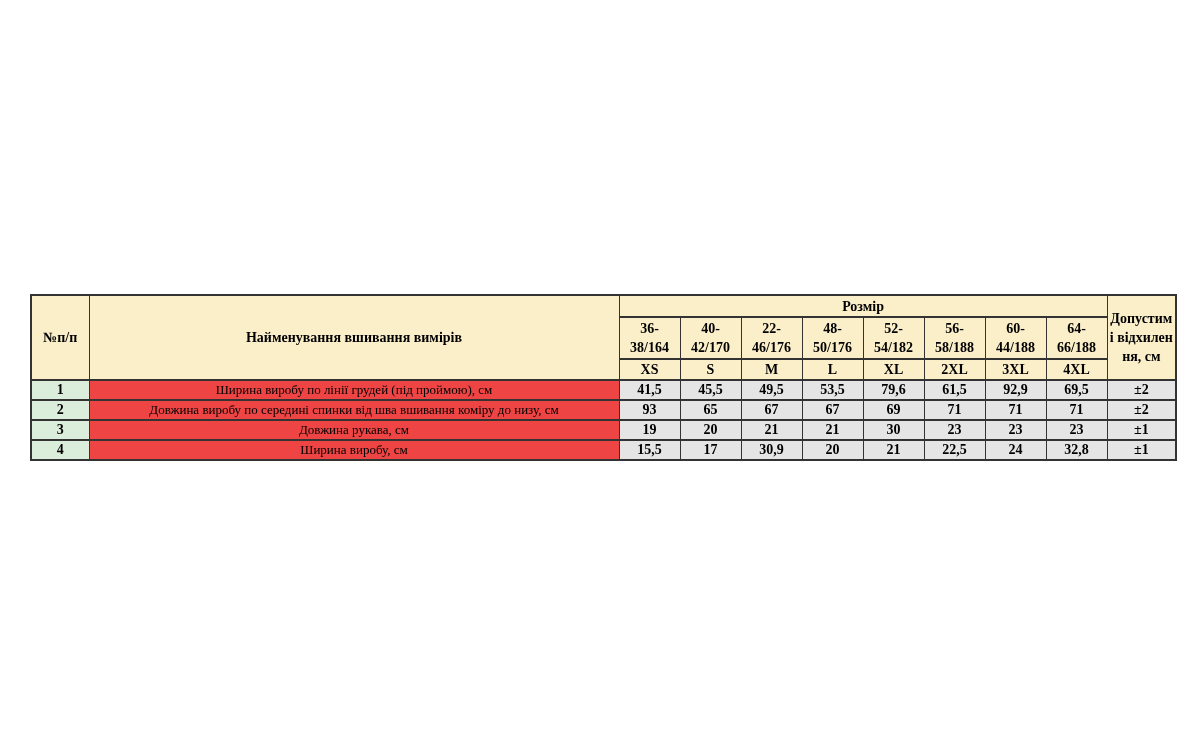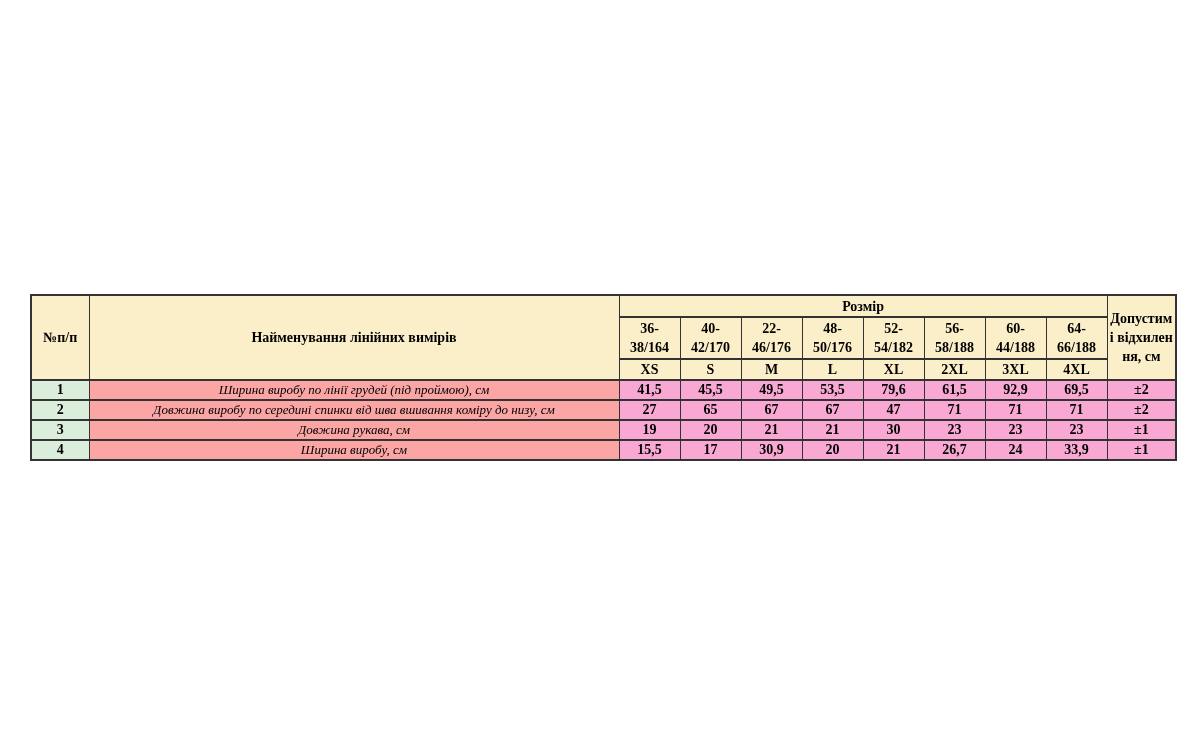--- a/index.html
+++ b/index.html
@@ -47,27 +47,26 @@
     padding: 0 3px;
   }
   .num {
     background: #DBEDDB;
     font-weight: bold;
     font-size: 14px;
   }
   .desc {
     font-weight: normal;
     font-size: 13px;
-    background: #fca5a5;
-    font-style: italic;
+    background: #ef4444;
   }
   .val {
     font-weight: bold;
     font-size: 14px;
-    background: #f9a8d4;
+    background: #e5e5e5;
   }
   tr.row-size-group  { height: 22px; }
   tr.row-size-range  { height: 42px; }
   tr.row-size-code   { height: 19px; }
   tr.data-row        { height: 20px; }
 </style>
 </head>
 <body>
 
 <div class="table-wrap">
@@ -81,21 +80,21 @@
         <col style="width:61px">
       <col style="width:61px">
         <col style="width:61px">
         <col style="width:61px">
         <col style="width:61px">
       <col style="width:69px">
     </colgroup>
     <tbody>
       <tr class="row-size-group">
         <td class="hdr" rowspan="3">№п/п</td>
-        <td class="hdr" rowspan="3">Найменування лінійних вимірів</td>
+        <td class="hdr" rowspan="3">Найменування вшивання вимірів</td>
         <td class="hdr" colspan="8">Розмір</td>
         <td class="hdr tolerance-hdr" rowspan="3">Допустимі відхилення, см</td>
       </tr>
       <tr class="row-size-range">
         <td class="hdr">36-38/164</td>
         <td class="hdr">40-42/170</td>
         <td class="hdr">22-46/176</td>
         <td class="hdr">48-50/176</td>
         <td class="hdr">52-54/182</td>
         <td class="hdr">56-58/188</td>
@@ -122,25 +121,25 @@
         <td class="val">53,5</td>
         <td class="val">79,6</td>
         <td class="val">61,5</td>
         <td class="val">92,9</td>
         <td class="val">69,5</td>
         <td class="val">±2</td>
       </tr>
       <tr class="data-row">
         <td class="num">2</td>
         <td class="desc">Довжина виробу по середині спинки від шва вшивання коміру до низу, см</td>
-        <td class="val">27</td>
+        <td class="val">93</td>
         <td class="val">65</td>
         <td class="val">67</td>
         <td class="val">67</td>
-        <td class="val">47</td>
+        <td class="val">69</td>
         <td class="val">71</td>
         <td class="val">71</td>
         <td class="val">71</td>
         <td class="val">±2</td>
       </tr>
       <tr class="data-row">
         <td class="num">3</td>
         <td class="desc">Довжина рукава, см</td>
         <td class="val">19</td>
         <td class="val">20</td>
@@ -153,20 +152,20 @@
         <td class="val">±1</td>
       </tr>
       <tr class="data-row">
         <td class="num">4</td>
         <td class="desc">Ширина виробу, см</td>
         <td class="val">15,5</td>
         <td class="val">17</td>
         <td class="val">30,9</td>
         <td class="val">20</td>
         <td class="val">21</td>
-        <td class="val">26,7</td>
+        <td class="val">22,5</td>
         <td class="val">24</td>
-        <td class="val">33,9</td>
+        <td class="val">32,8</td>
         <td class="val">±1</td>
       </tr>
     </tbody>
   </table>
 </div>
 
 </body></html>

